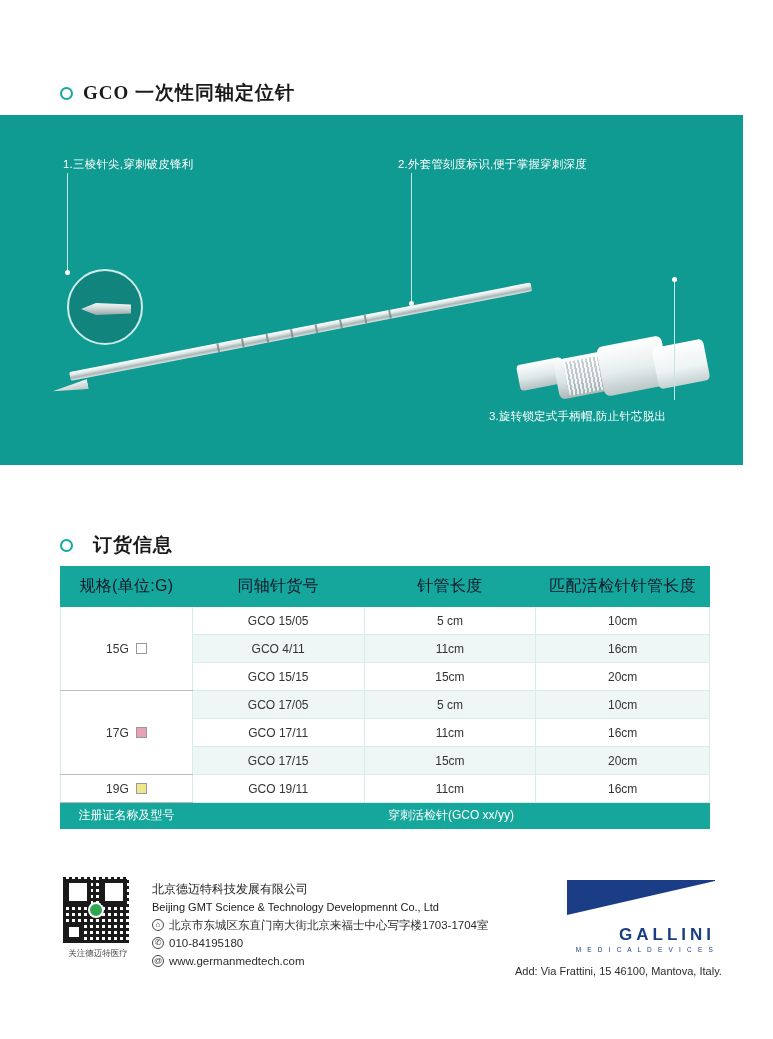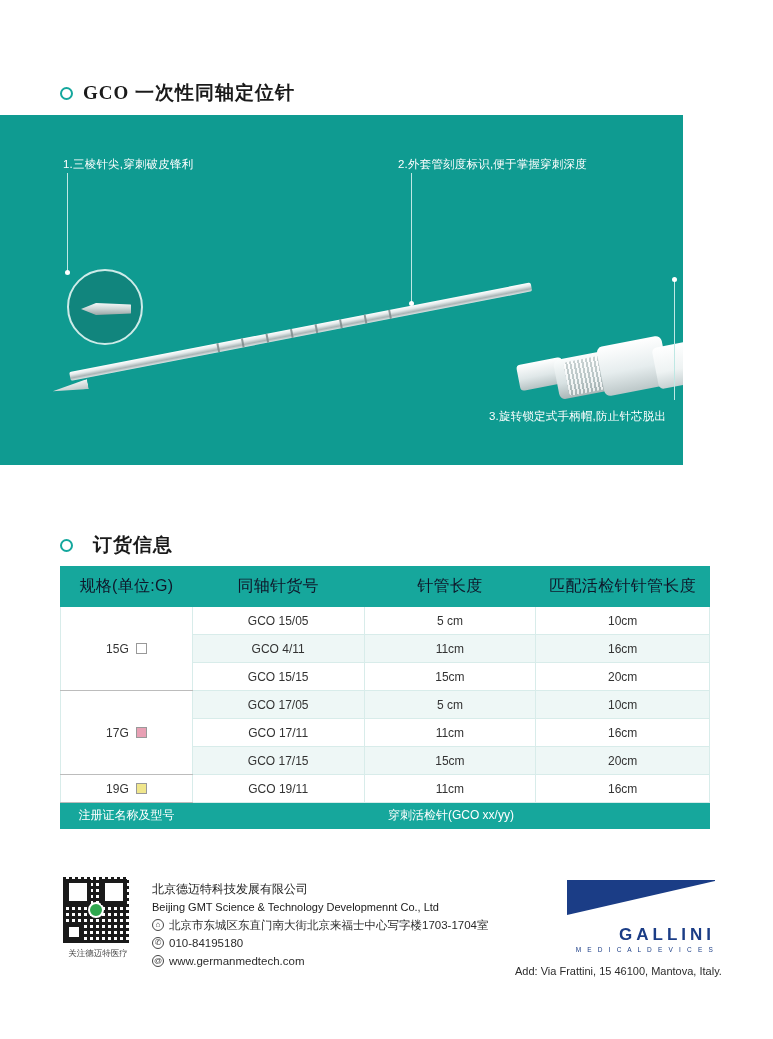--- a/index.html
+++ b/index.html
@@ -36,21 +36,21 @@
     letter-spacing: 1px;
   }
 
   #title-product { left: 60px; top: 80px; font-family: Liberation Serif, serif; }
   #title-order   { left: 60px; top: 532px; gap: 20px; }
 
   
   .hero {
     position: absolute;
     left: 0; top: 115px;
-    width: 683px; height: 350px;
+    width: 743px; height: 350px;
     background: #0f9b91;
     overflow: hidden;
   }
   .hero .callout-text {
     position: absolute;
     color: #ffffff;
     font-size: 11.5px;
     letter-spacing: .2px;
     white-space: nowrap;
   }

